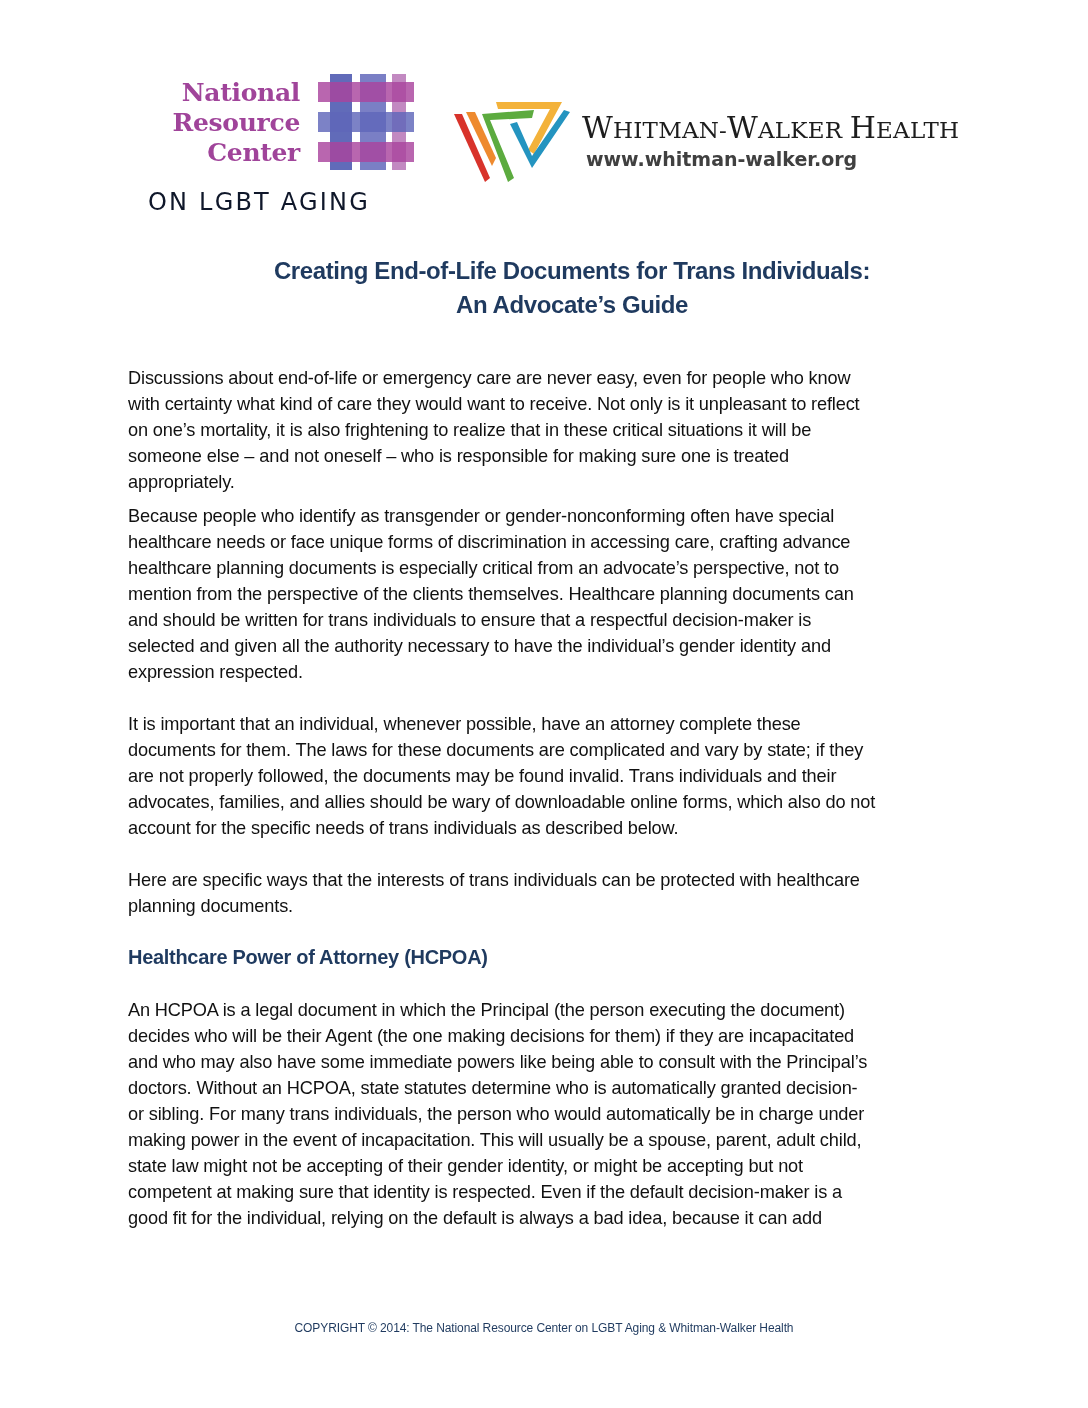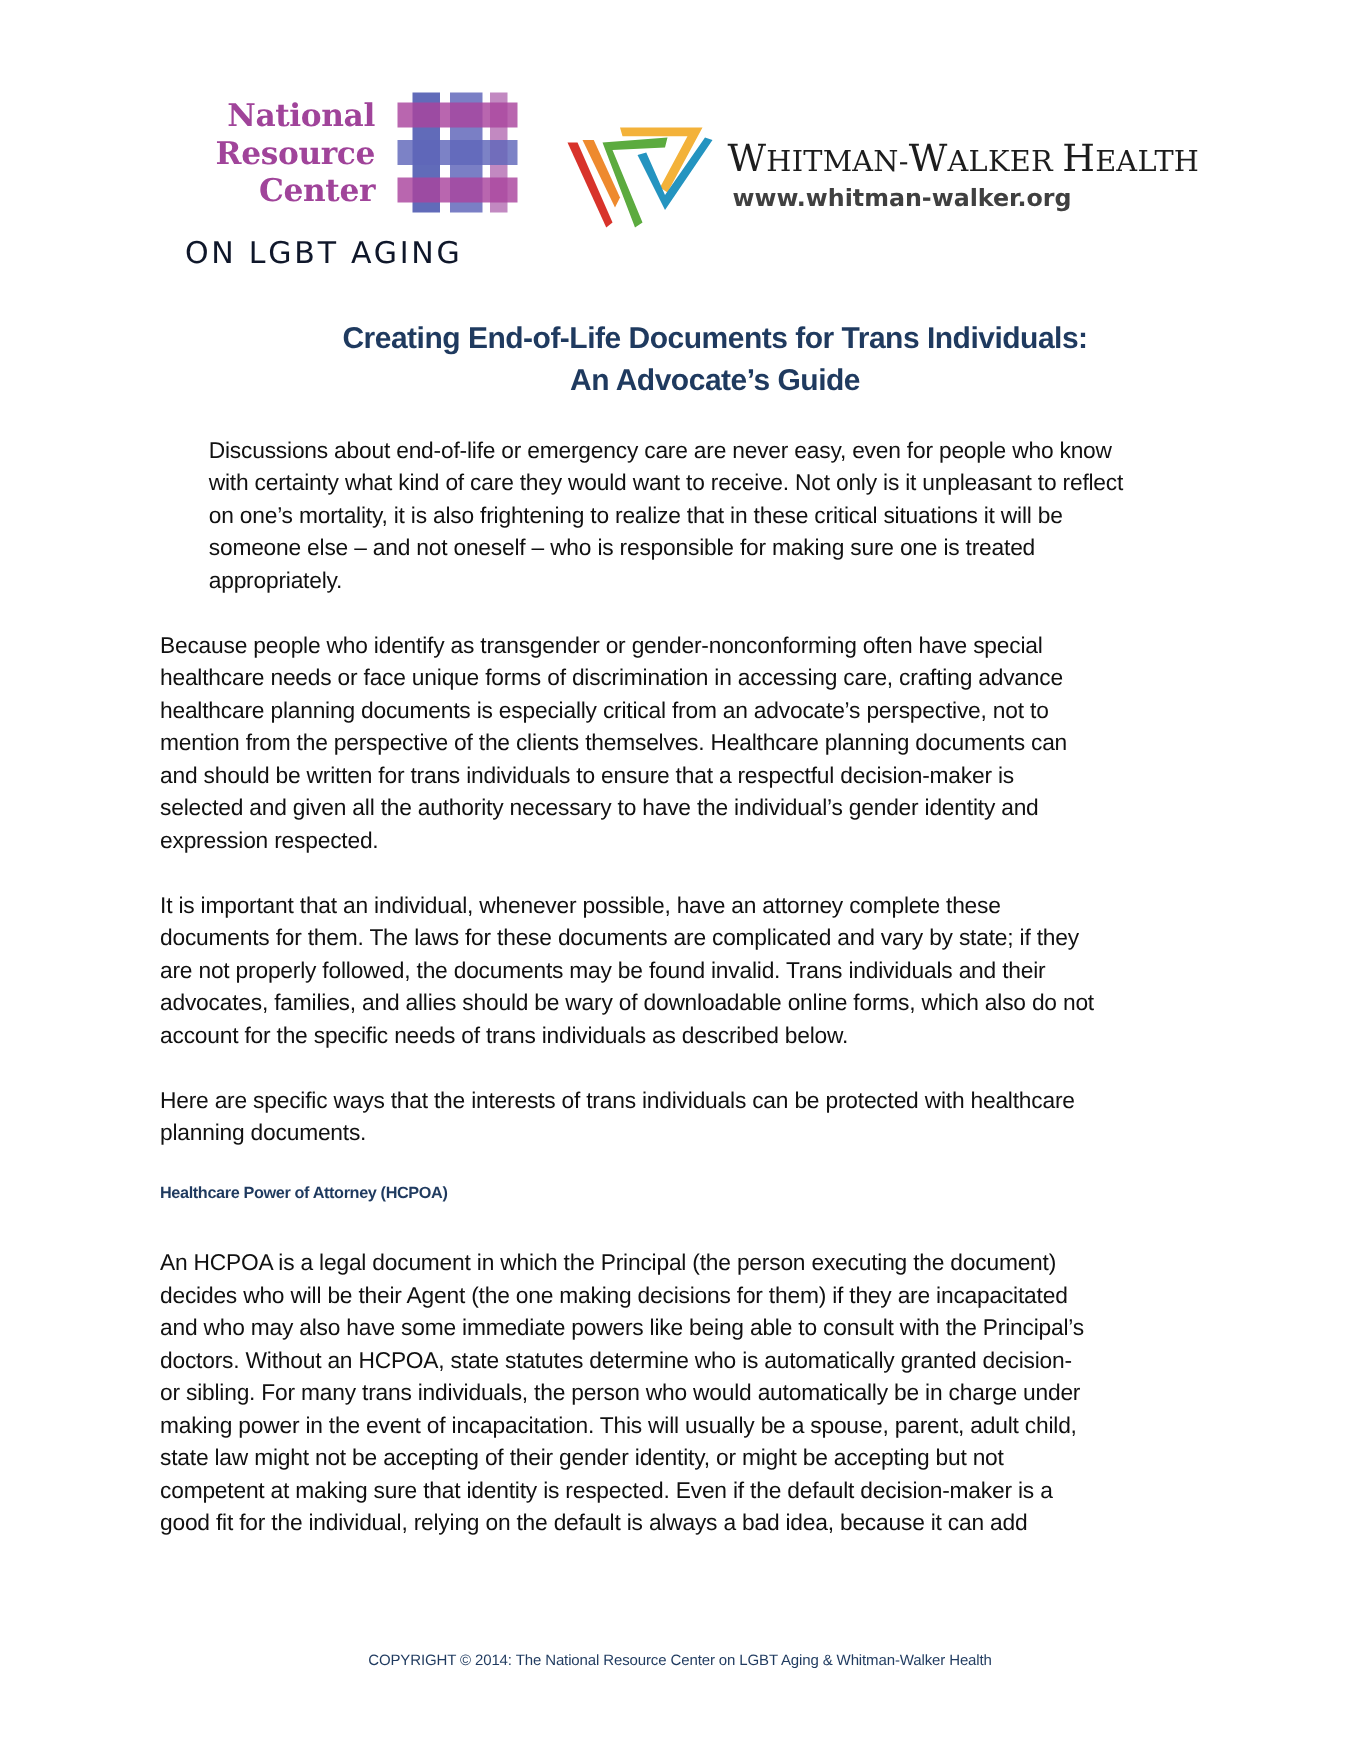--- a/index.html
+++ b/index.html
@@ -35,21 +35,21 @@
                font-family: "Liberation Sans", sans-serif; font-weight: bold; font-size: 24px;
                line-height: 34px; color: #1f3a5f; letter-spacing: -0.4px; margin-left: 28px; }
 
   
   .body-text { position: absolute; left: 128px; width: 840px;
                font-family: "Liberation Sans", sans-serif; font-size: 18.2px;
                line-height: 26px; color: #111; letter-spacing: -0.15px; }
   .body-text .ln { display: block; white-space: nowrap; }
   .section-heading { position: absolute; left: 128px; top: 946px;
                      font-family: "Liberation Sans", sans-serif; font-weight: bold;
-                     font-size: 13px; color: #1f3a5f; letter-spacing: -0.3px; }
+                     font-size: 20px; color: #1f3a5f; letter-spacing: -0.3px; }
 
   .footer { position: absolute; left: 0; top: 1321px; width: 1088px; text-align: center;
             font-family: "Liberation Sans", sans-serif; font-size: 12px; color: #1f3a5f;
             letter-spacing: -0.1px; }
 </style>
 </head>
 <body>
 
 <div class="page">
 
@@ -82,21 +82,21 @@
     </svg>
     <div class="ww-name"><span class="big">W</span><span class="sm">HITMAN-</span><span class="big">W</span><span class="sm">ALKER </span><span class="big">H</span><span class="sm">EALTH</span></div>
     <div class="ww-url">www.whitman-walker.org</div>
   </div>
 
   <div class="doc-title">
     <div>Creating End-of-Life Documents for Trans Individuals:</div>
     <div>An Advocate’s Guide</div>
   </div>
 
-  <div class="body-text" style="top:347px;margin-left:39px;">
+  <div class="body-text" style="top:365px;">
     <span class="ln">Discussions about end-of-life or emergency care are never easy, even for people who know</span>
     <span class="ln">with certainty what kind of care they would want to receive.  Not only is it unpleasant to reflect</span>
     <span class="ln">on one’s mortality, it is also frightening to realize that in these critical situations it will be</span>
     <span class="ln">someone else – and not oneself – who is responsible for making sure one is treated</span>
     <span class="ln">appropriately.</span>
   </div>
 
   <div class="body-text" style="top:503px;">
     <span class="ln">Because people who identify as transgender or gender-nonconforming often have special</span>
     <span class="ln">healthcare needs or face unique forms of discrimination in accessing care, crafting advance</span>

